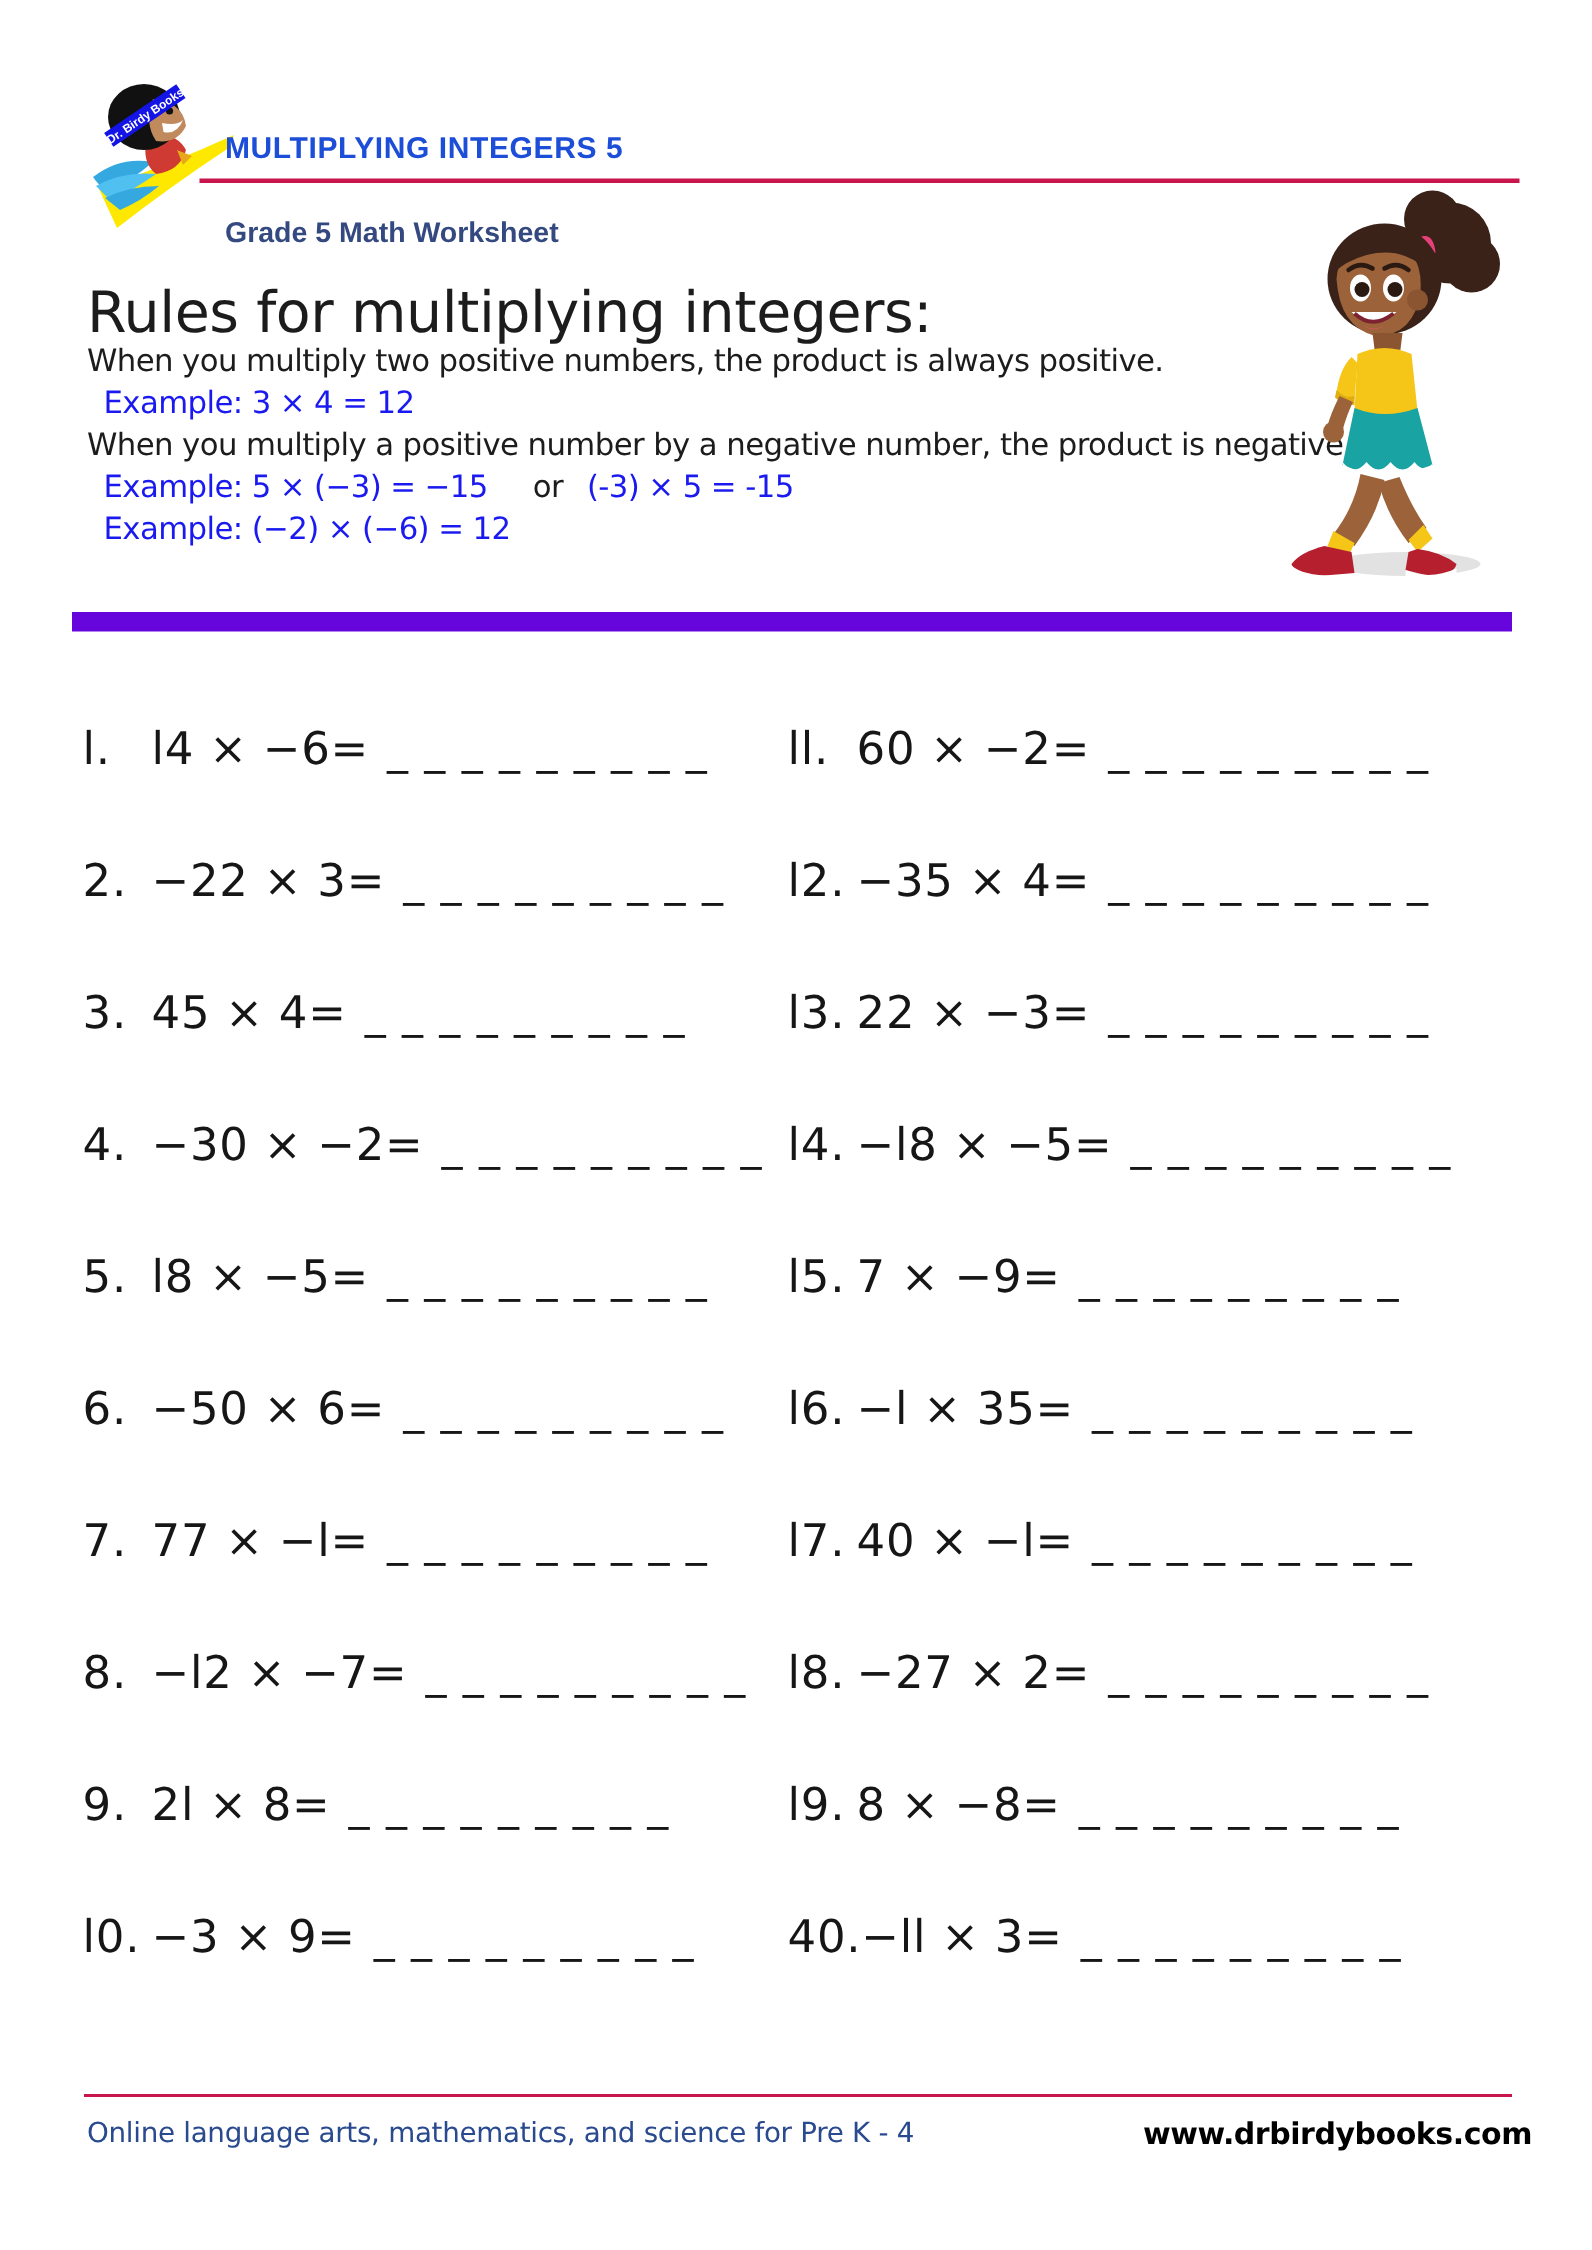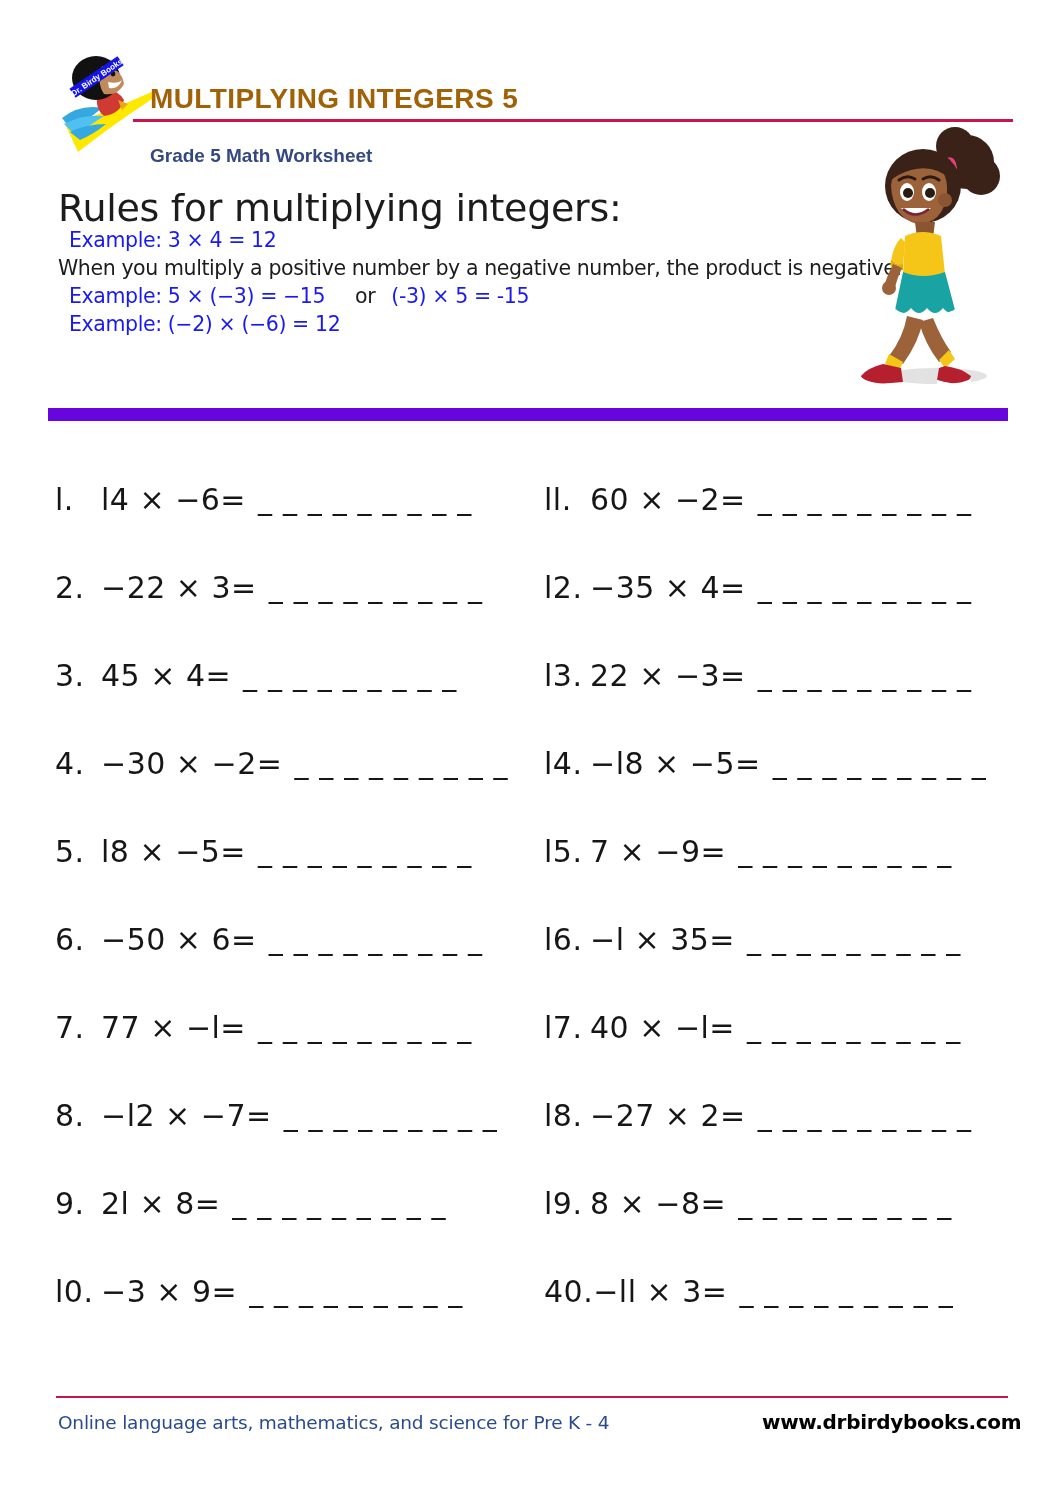--- a/index.html
+++ b/index.html
@@ -28,23 +28,23 @@
     width: 110px; height: 105px;
   }
   #title-row {
     position: absolute;
     left: 150px; top: 84px;
     width: 880px;
   }
   #worksheet-title {
     font-family: "Liberation Sans", sans-serif;
     font-weight: bold;
-    font-size: 28px;
+    font-size: 20px;
     letter-spacing: 0.4px;
-    color: #a16207;
+    color: #1d4ed8;
     line-height: 30px;
     white-space: nowrap;
   }
   #title-rule {
     position: absolute;
     left: 133px; top: 119px;
     width: 880px;
     height: 3px;
     background: #c8154c;
   }
@@ -117,21 +117,21 @@
     left: 0; top: 455px;
     width: 1061px;
     height: 900px;
   }
   .col {
     position: absolute;
     top: 0;
     width: 480px;
   }
   #col-left  { left: 55px; }
-  #col-right { left: 544px; }
+  #col-right { left: 525px; }
 
   .problem {
     height: 88px;
     display: flex;
     align-items: center;
     font-family: "DejaVu Sans", sans-serif;
     font-size: 30px;
     color: #161616;
     letter-spacing: 0.5px;
     white-space: nowrap;
@@ -217,20 +217,21 @@
   </div>
 
   <div id="title-rule"></div>
 
   <div id="worksheet-subtitle">Grade 5 Math Worksheet</div>
 </div>
 
 <div id="rules">
   <div id="rules-heading">Rules for multiplying integers:</div>
 
+  <div class="rule-line">When you multiply two positive numbers, the product is always positive.</div>
 
   <div class="rule-example">Example: 3 × 4 = 12</div>
 
   <div class="rule-line">When you multiply a positive number by a negative number, the product is negative.</div>
 
   <div class="rule-example">
     <span>Example: 5 × (−3) = −15</span><span class="conj">or</span><span>(-3) × 5 = -15</span>
   </div>
 
 

